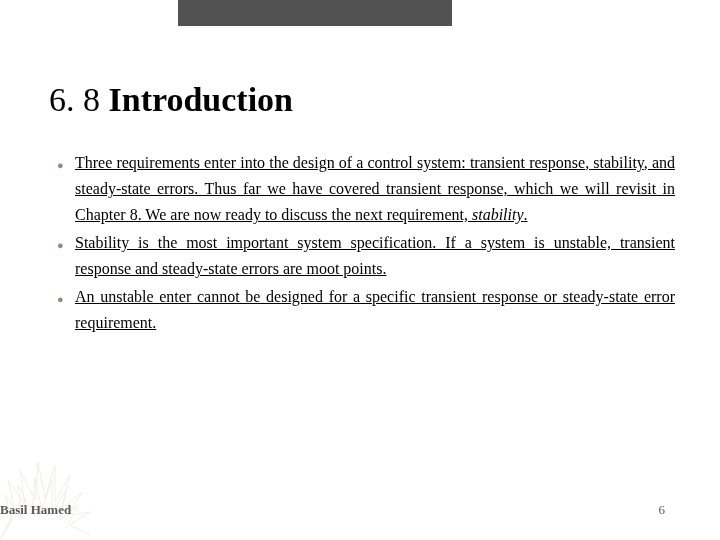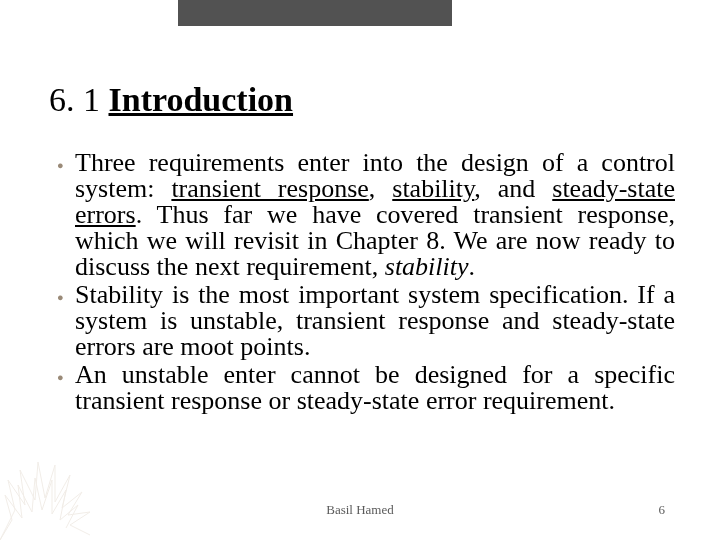--- a/index.html
+++ b/index.html
@@ -34,21 +34,20 @@
     top: 81px;
     left: 49px;
   }
   .title {
     font-size: 34px;
     line-height: 1.1;
     color: #000;
   }
   .title .heading-part {
     font-weight: bold;
-    text-decoration: underline;
     text-align: center;
   }
   .body {
     position: absolute;
     top: 150px;
     left: 57px;
     right: 45px;
   }
   .bullet-item {
     display: flex;
@@ -58,34 +57,35 @@
   .bullet-marker {
     flex: 0 0 18px;
     text-align: left;
     font-size: 11px;
     line-height: 26px;
     color: #9a8a78;
     padding-top: 2px;
   }
   .bullet-text {
     flex: 1;
-    font-size: 26px;
+    font-size: 16px;
     line-height: 26px;
     text-align: justify;
+    text-decoration: underline;
   }
   .u { text-decoration: underline; }
   .i { font-style: italic; }
   .footer-author {
     position: absolute;
     bottom: 22px;
     left: 0;
     right: 0;
-    text-align: center;
     font-size: 13px;
     color: #5a5a5a;
+    font-weight: bold;
   }
   .footer-page {
     position: absolute;
     bottom: 22px;
     right: 55px;
     font-size: 13px;
     color: #5a5a5a;
   }
 </style>
 </head>
@@ -95,21 +95,21 @@
 
 <svg class="corner-decoration" viewBox="0 0 90 90">
   <g stroke="#c9b8a3" stroke-width="1" fill="none">
     <path d="M0 90 L15 60 L8 30 L25 55 L20 20 L35 50 L38 12 L45 48 L55 15 L55 52 L70 25 L62 58 L82 42 L68 65 L90 62 L70 75 L90 85"></path>
     <path d="M0 90 L12 70 L5 45 L22 68 L18 35 L32 62 L35 28 L42 60 L52 30 L52 64 L66 40 L60 70 L78 55 L66 78"></path>
   </g>
 </svg>
 
 <div class="title-wrap">
   <span class="title">
-    <span>6. 1 </span><span class="heading-part">Introduction</span>
+    <span>6. 8 </span><span class="heading-part">Introduction</span>
   </span>
 </div>
 
 <div class="body">
 
   <div class="bullet-item">
     <div class="bullet-marker">●</div>
     <div class="bullet-text">
       <span>Three requirements enter into the design of a control system: </span><span class="u">transient response</span><span>, </span><span class="u">stability</span><span>, and </span><span class="u">steady-state errors</span><span>. Thus far we have covered transient response, which we will revisit in Chapter 8. We are now ready to discuss the next requirement, </span><span class="i">stability</span><span>.</span>
     </div>

